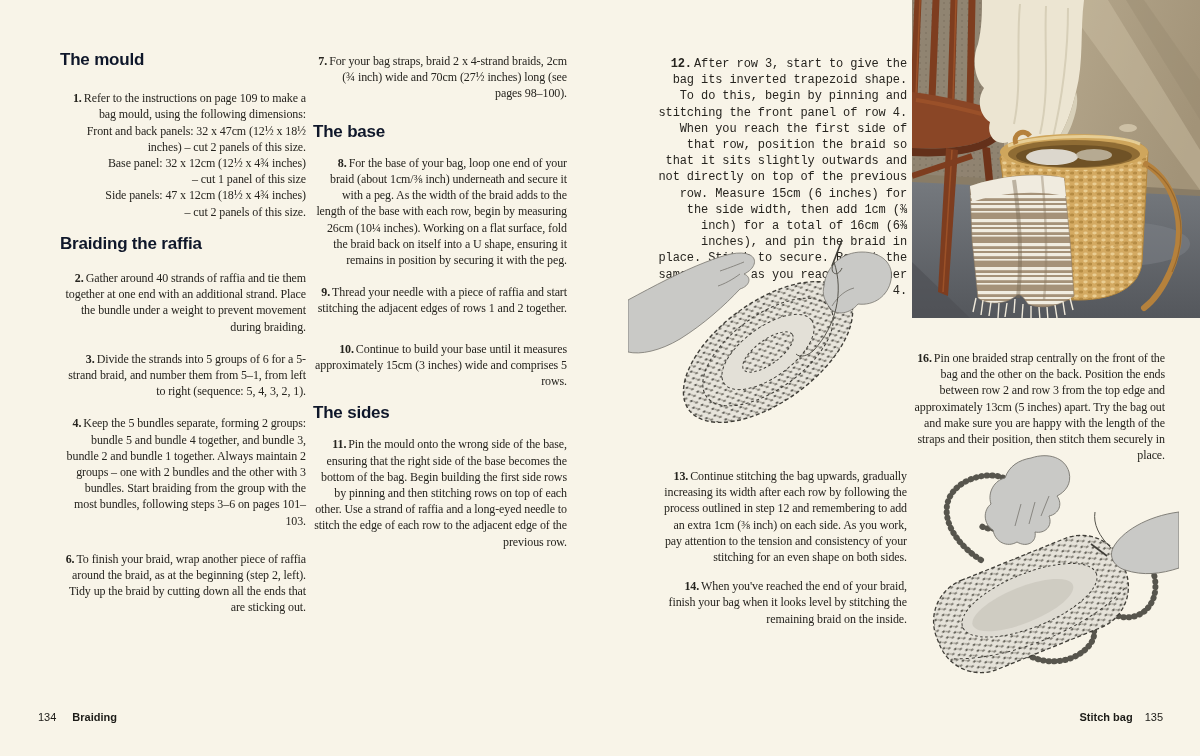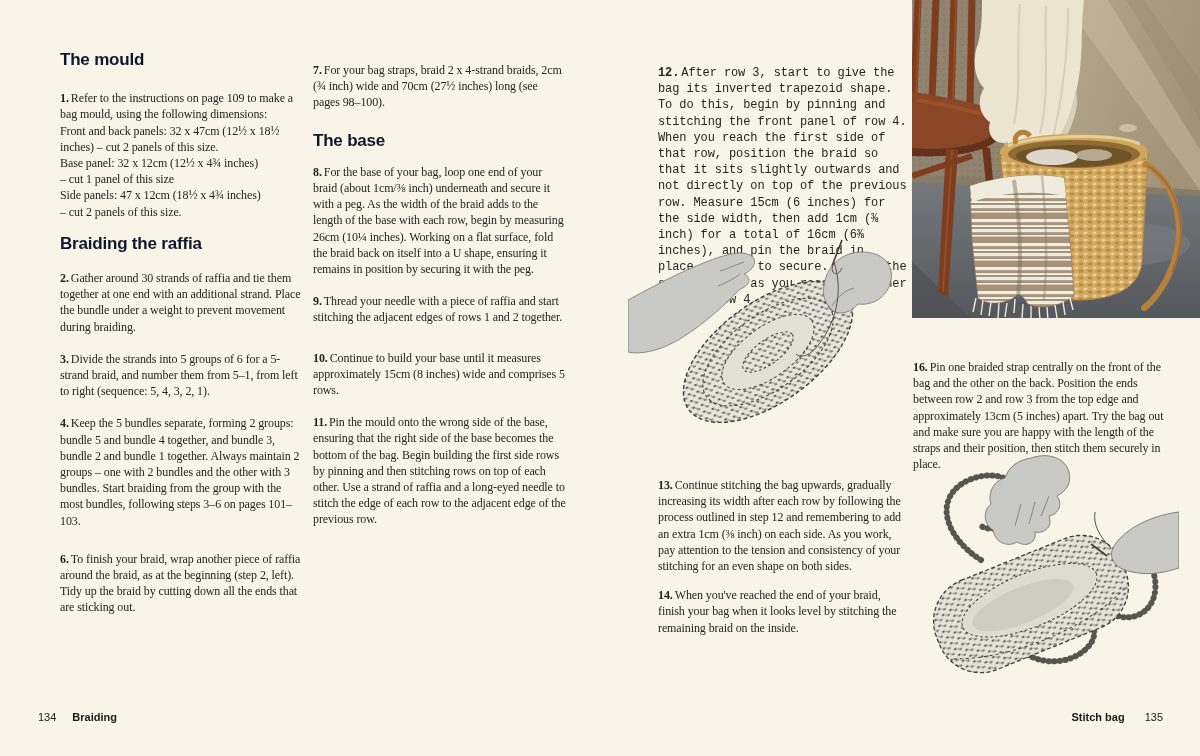--- a/index.html
+++ b/index.html
@@ -3,21 +3,21 @@
 <meta charset="utf-8">
 <style>
   html,body { margin:0; padding:0; }
   body {
     width:1200px; height:756px; position:relative; overflow:hidden;
     background:#f8f4e8;
     font-family:"Liberation Serif","DejaVu Serif",serif;
     color:#26241f;
   }
   .col { position:absolute; font-size:12px; line-height:16.2px; letter-spacing:-0.1px; }
-  .step { margin:13px 0 16px 0; }
+  .step { margin:4px 0 16px 0;text-align:right; }
   .step .num { font-weight:700; padding-right:2px; }
   .prewrap { white-space:pre-line; }
   h2.sec {
     font-family:"Liberation Sans","DejaVu Sans",sans-serif;
     font-size:17px; font-weight:700; color:#0f172a;
     margin:0 0 18px 0; letter-spacing:-0.2px;
   }
   #col1 { left:60px;  top:52px; width:246px; }
   #col2 { left:313px; top:49px; width:254px; }
   #col3a{ left:658px; top:52px; width:249px;font-family:Liberation Mono, monospace; }
@@ -38,46 +38,47 @@
   .footer {
     position:absolute; top:711px;
     font-family:"Liberation Sans","DejaVu Sans",sans-serif;
     font-size:11px; color:#1c1b17;
   }
   #footer-left { left:38px; }
   #footer-right { right:37px; text-align:right; }
   .folio { font-weight:400; }
   .flabel { font-weight:700; }
   #footer-left .flabel { margin-left:16px; }
-  #footer-right .folio { margin-left:20px; }
+  #footer-right .folio { margin-left:12px; }
 </style>
 </head>
 <body>
 
 <div class="col" id="col1">
   <h2 class="sec" style="margin-bottom:22px">The mould</h2>
   <p class="step"><span class="num">1.</span><span class="prewrap">Refer to the instructions on page 109 to make a bag mould, using the following dimensions:
 Front and back panels: 32 x 47cm (12½ x 18½ inches) – cut 2 panels of this size.
 Base panel: 32 x 12cm (12½ x 4¾ inches)
 – cut 1 panel of this size
 Side panels: 47 x 12cm (18½ x 4¾ inches)
 – cut 2 panels of this size.</span></p>
   <h2 class="sec" style="margin-top:10px;">Braiding the raffia</h2>
-  <p class="step"><span class="num">2.</span><span>Gather around 30 strands of raffia and tie them together at one end with an additional strand. Place the bundle under a weight to prevent movement during braiding.</span></p>
+  <p class="step"><span class="num">2.</span><span>Gather around 40 strands of raffia and tie them together at one end with an additional strand. Place the bundle under a weight to prevent movement during braiding.</span></p>
   <p class="step"><span class="num">3.</span><span>Divide the strands into 5 groups of 6 for a 5-strand braid, and number them from 5–1, from left to right (sequence: 5, 4, 3, 2, 1).</span></p>
   <p class="step gap-lg"><span class="num">4.</span><span>Keep the 5 bundles separate, forming 2 groups: bundle 5 and bundle 4 together, and bundle 3, bundle 2 and bundle 1 together. Always maintain 2 groups – one with 2 bundles and the other with 3 bundles. Start braiding from the group with the most bundles, following steps 3–6 on pages 101–103.</span></p>
   <p class="step"><span class="num">6.</span><span>To finish your braid, wrap another piece of raffia around the braid, as at the beginning (step 2, left). Tidy up the braid by cutting down all the ends that are sticking out.</span></p>
 </div>
 
 <div class="col" id="col2">
   <p class="step gap-lg"><span class="num">7.</span><span>For your bag straps, braid 2 x 4-strand braids, 2cm (¾ inch) wide and 70cm (27½ inches) long (see pages 98–100).</span></p>
   <h2 class="sec mid">The base</h2>
   <p class="step"><span class="num">8.</span><span>For the base of your bag, loop one end of your braid (about 1cm/⅜ inch) underneath and secure it with a peg. As the width of the braid adds to the length of the base with each row, begin by measuring 26cm (10¼ inches). Working on a flat surface, fold the braid back on itself into a U shape, ensuring it remains in position by securing it with the peg.</span></p>
   <p class="step gap-xl"><span class="num">9.</span><span>Thread your needle with a piece of raffia and start stitching the adjacent edges of rows 1 and 2 together.</span></p>
-  <p class="step"><span class="num">10.</span><span>Continue to build your base until it measures approximately 15cm (8 inches) wide and comprises 5 rows.</span></p>
+  <p class="step"><span class="num">10.</span><span>Continue to build your base until it measures approximately 15cm (3 inches) wide and comprises 5 rows.</span></p>
+  <h2 class="sec mid">The sides</h2>
   <p class="step"><span class="num">11.</span><span>Pin the mould onto the wrong side of the base, ensuring that the right side of the base becomes the bottom of the bag. Begin building the first side rows by pinning and then stitching rows on top of each other. Use a strand of raffia and a long-eyed needle to stitch the edge of each row to the adjacent edge of the previous row.</span></p>
 </div>
 
 <div class="col" id="col3a">
   <p class="step"><span class="num">12.</span><span>After row 3, start to give the bag its inverted trapezoid shape. To do this, begin by pinning and stitching the front panel of row 4. When you reach the first side of that row, position the braid so that it sits slightly outwards and not directly on top of the previous row. Measure 15cm (6 inches) for the side width, then add 1cm (⅜ inch) for a total of 16cm (6⅜ inches), and pin the braid in place. Stitch to secure. Repeat the same process as you reach the other side of row 4.</span></p>
 </div>
 
 <div class="illus" id="illus1">
   <svg width="272" height="236" viewBox="0 0 272 236">
     <defs>

